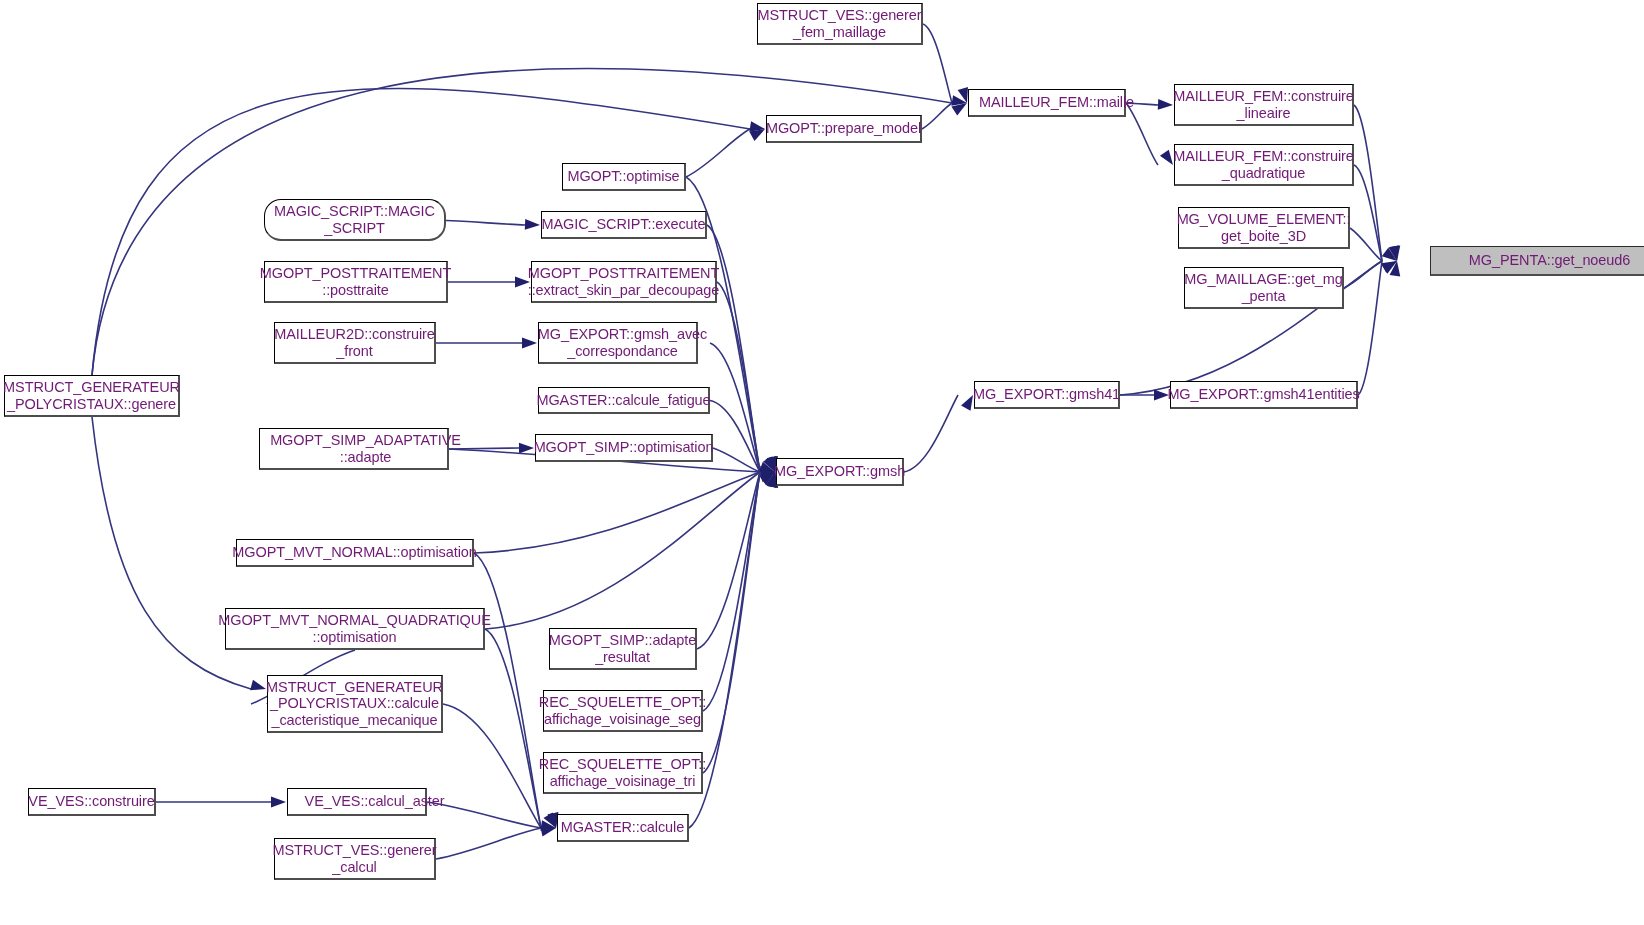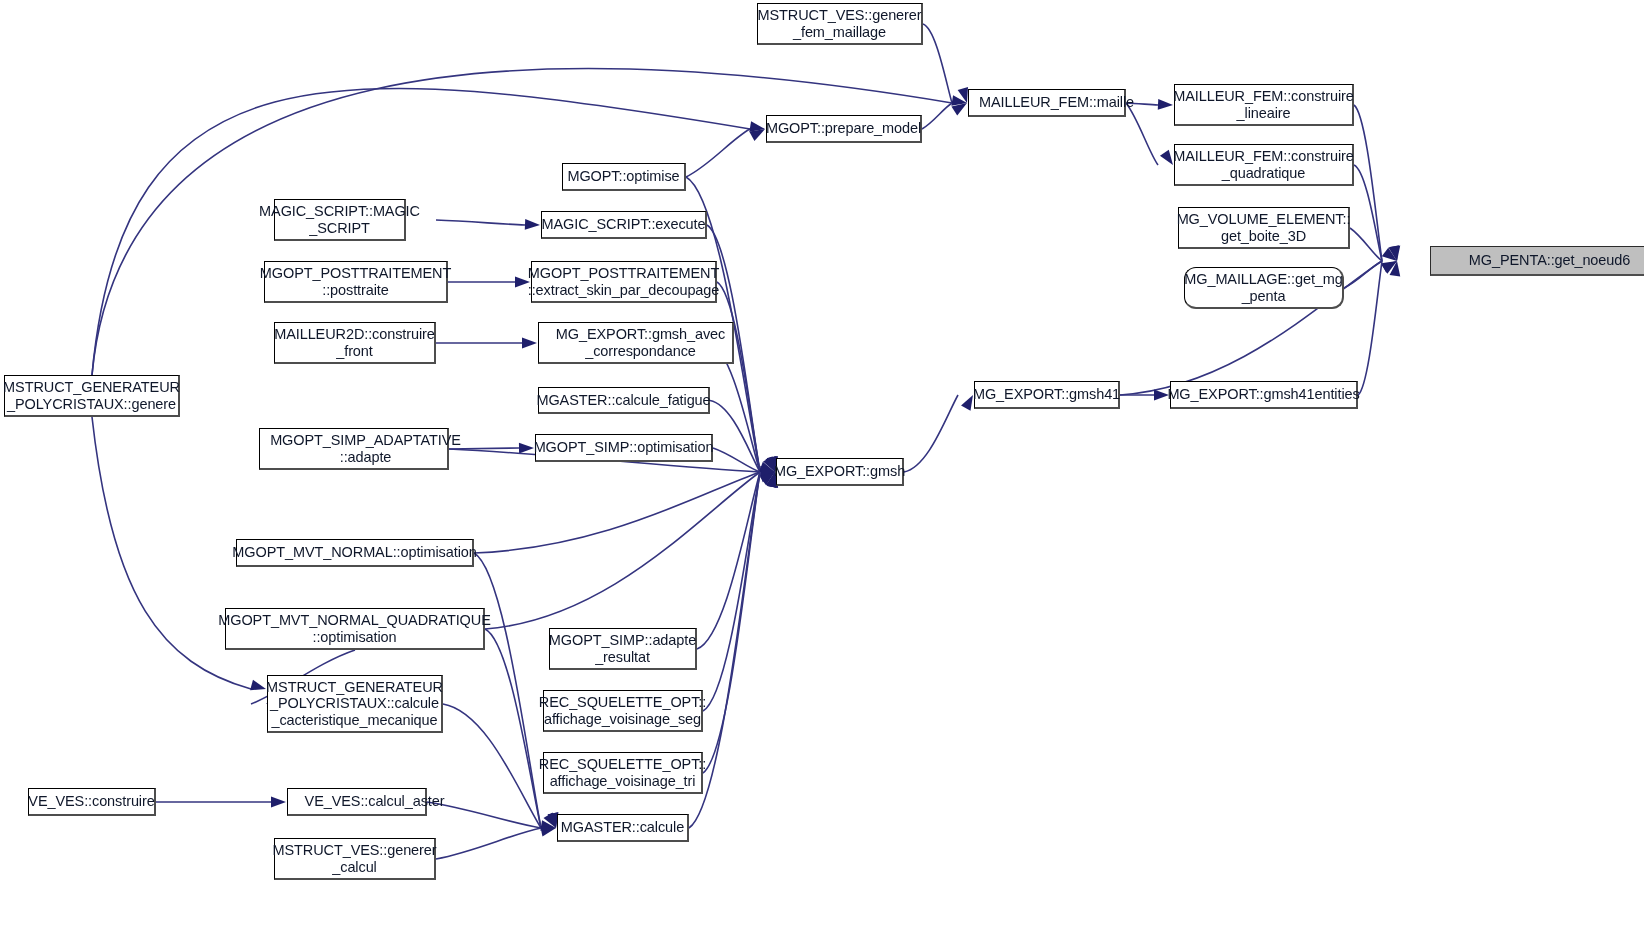--- a/index.html
+++ b/index.html
@@ -3,21 +3,21 @@
 <meta charset="utf-8">
 <style>
   html,body{margin:0;padding:0;background:#ffffff;}
   #canvas{position:relative;width:1644px;height:925px;background:#ffffff;
           font-family:"Liberation Sans","DejaVu Sans",sans-serif;overflow:hidden;}
   svg#edges{position:absolute;left:0;top:0;width:1644px;height:925px;}
   .node{position:absolute;box-sizing:border-box;background:#ffffff;
         border:1px solid #000000;border-right-width:2px;border-bottom-width:2px;
         border-right-color:#4d4d4d;border-bottom-color:#4d4d4d;
         display:flex;align-items:center;justify-content:center;text-align:center;
-        font-size:14.5px;color:#0f172a;line-height:1.12;letter-spacing:-0.1px;}
+        font-size:14.5px;color:#701a75;line-height:1.12;letter-spacing:-0.1px;}
   .node.hi{background:#bfbfbf;border-color:#2b2b2b;border-right-color:#4d4d4d;border-bottom-color:#4d4d4d;margin-left:32px;}
   .node span{display:block;white-space:pre-line;padding:0 3px;}
   .edge{fill:none;stroke:#34347f;stroke-width:1.6px;}
   .ahead{fill:#1f1f6b;stroke:none;}
 </style>
 </head>
 <body>
 
 <div id="canvas">
   <svg id="edges" viewBox="0 0 1644 925">
@@ -115,53 +115,53 @@
 _lineaire</span>
       </div>
       <div class="node" style="left: 1174px; top: 144px; width: 180px; height: 42px;">
         <span>MAILLEUR_FEM::construire
 _quadratique</span>
       </div>
       <div class="node" style="left: 1178px; top: 207px; width: 172px; height: 42px;">
         <span>MG_VOLUME_ELEMENT::
 get_boite_3D</span>
       </div>
-      <div class="node" style="left: 1184px; top: 267px; width: 160px; height: 42px; border-radius: 12px;">
+      <div class="node" style="left: 1184px; top: 267px; width: 160px; height: 42px;">
         <span>MG_MAILLAGE::get_mg
 _penta</span>
       </div>
       <div class="node hi" style="left: 1398px; top: 246px; width: 240px; height: 30px;">
         <span>MG_PENTA::get_noeud6</span>
       </div>
       <div class="node" style="left: 766px; top: 115px; width: 156px; height: 28px;">
         <span>MGOPT::prepare_model</span>
       </div>
       <div class="node" style="left: 562px; top: 163px; width: 124px; height: 28px;">
         <span>MGOPT::optimise</span>
       </div>
-      <div class="node" style="left: 274px; top: 199px; width: 132px; height: 42px;">
+      <div class="node" style="left: 264px; top: 199px; width: 182px; height: 42px; border-radius: 17px;">
         <span>MAGIC_SCRIPT::MAGIC
 _SCRIPT</span>
       </div>
       <div class="node" style="left: 541px; top: 211px; width: 166px; height: 28px;">
         <span>MAGIC_SCRIPT::execute</span>
       </div>
       <div class="node" style="left: 264px; top: 261px; width: 184px; height: 42px;">
         <span>MGOPT_POSTTRAITEMENT
 ::posttraite</span>
       </div>
       <div class="node" style="left: 531px; top: 261px; width: 186px; height: 42px;">
         <span>MGOPT_POSTTRAITEMENT
 ::extract_skin_par_decoupage</span>
       </div>
       <div class="node" style="left: 274px; top: 322px; width: 162px; height: 42px;">
         <span>MAILLEUR2D::construire
 _front</span>
       </div>
-      <div class="node" style="left: 538px; top: 322px; width: 196px; height: 42px; padding-left: 10px;">
+      <div class="node" style="left: 538px; top: 322px; width: 160px; height: 42px; padding-left: 10px;">
         <span>MG_EXPORT::gmsh_avec
 _correspondance</span>
       </div>
       <div class="node" style="left: 538px; top: 387px; width: 172px; height: 27px;">
         <span>MGASTER::calcule_fatigue</span>
       </div>
       <div class="node" style="left: 259px; top: 428px; width: 190px; height: 42px; padding-left: 24px;">
         <span>MGOPT_SIMP_ADAPTATIVE
 ::adapte</span>
       </div>

